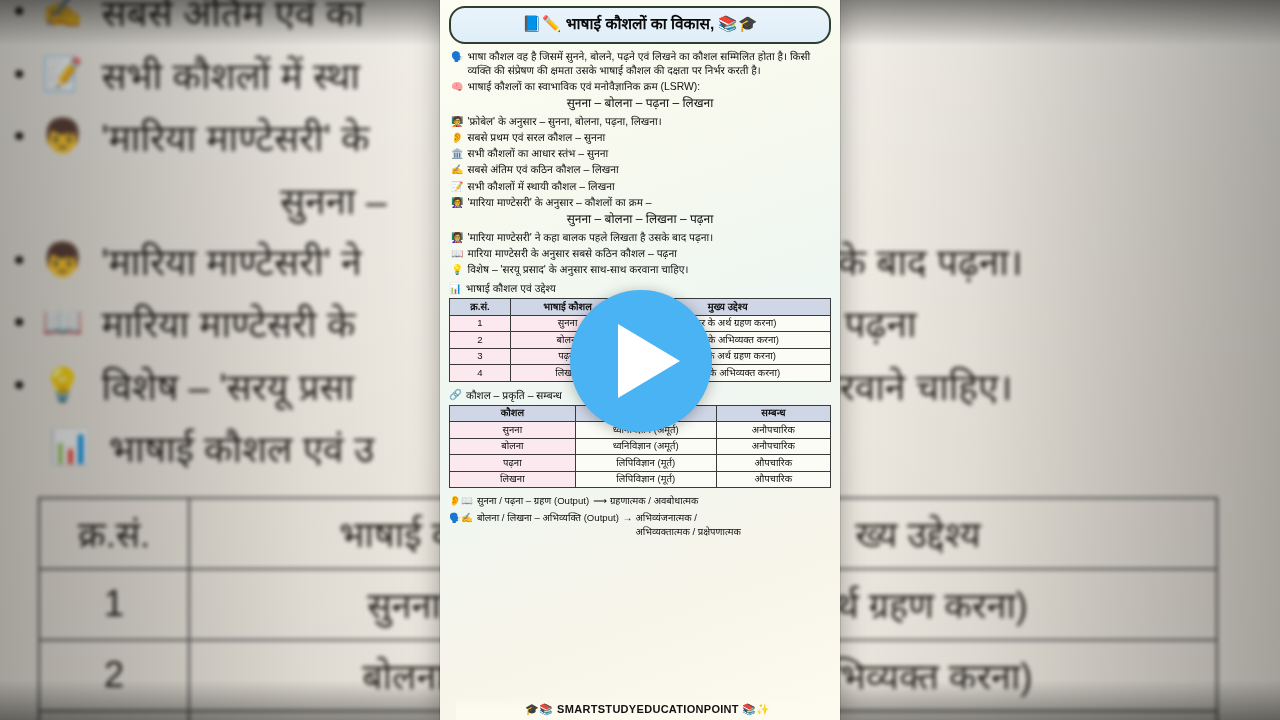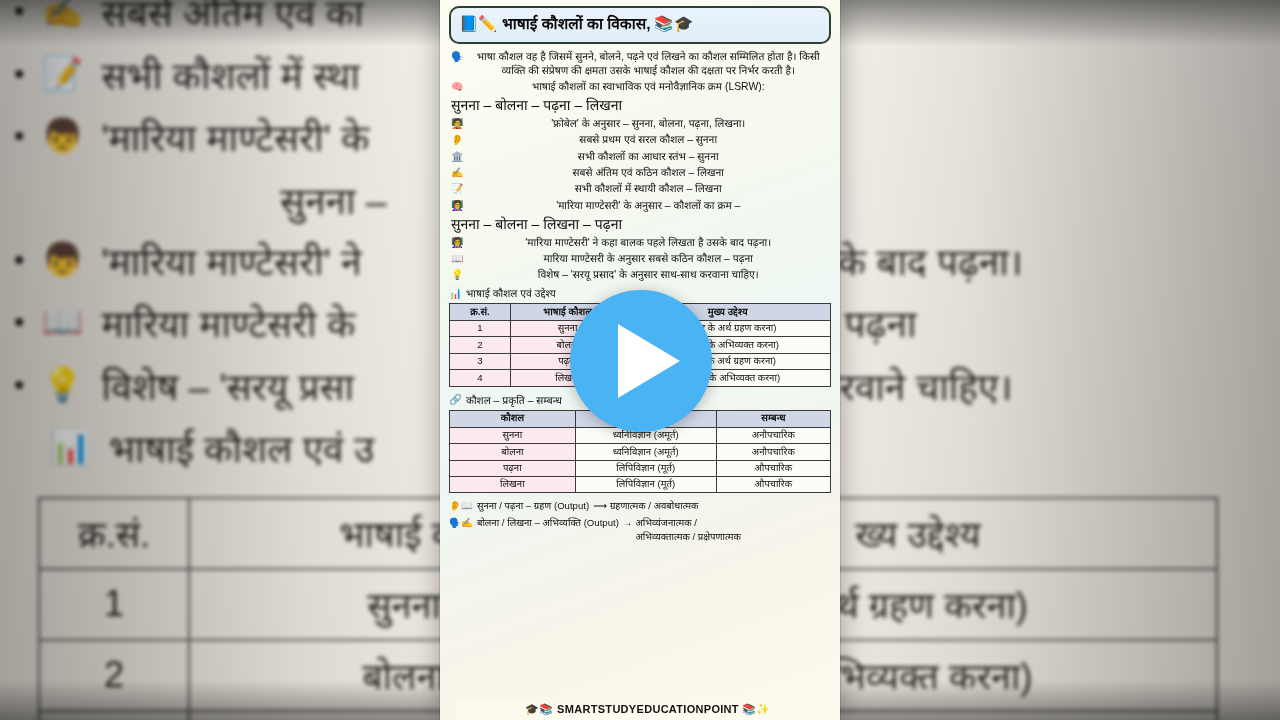--- a/index.html
+++ b/index.html
@@ -82,44 +82,45 @@
     width: 400px; height: 720px;
     background: linear-gradient(160deg, #fdfdf4 0%, #f7f9ee 25%, #eef7f3 52%, #f7f4ea 78%, #fdfbf0 100%);
     box-shadow: 0 0 0 1px rgba(0,0,0,0.12), 0 0 26px rgba(0,0,0,0.35);
     overflow: hidden;
     padding: 6px 9px 0 9px;
     color: #101010;
   }
 
   .title-box {
     border: 2px solid #2f3f2f;
-    border-radius: 10px;
+    border-radius: 16px;
     background: linear-gradient(180deg, #eaf3fb, #dfeef8);
     padding: 6px 8px 7px;
-    text-align: left;
+    text-align: center;
     font-size: 15.5px;
     font-weight: bold;
     line-height: 1.35;
     color: #0b0b0b;
     margin-bottom: 6px;
   }
 
   .bullets { padding: 0 2px; }
   .b-row {
     display: flex;
     align-items: flex-start;
     gap: 4px;
     font-size: 10.4px;
     line-height: 1.33;
     margin-bottom: 2.5px;
   }
   .b-row .ic { flex: 0 0 auto; font-size: 10px; }
-  .b-row .tx { flex: 1 1 auto; text-align: center; }
+  .b-row .tx { flex: 1 1 auto; }
   .b-center {
-    font-size: 14px;
+    text-align: center;
+    font-size: 12px;
     line-height: 1.3;
     margin-bottom: 2.5px;
   }
 
   table.t {
     border-collapse: collapse;
     width: 100%;
     font-size: 9.6px;
     margin: 3px 0 6px;
   }

